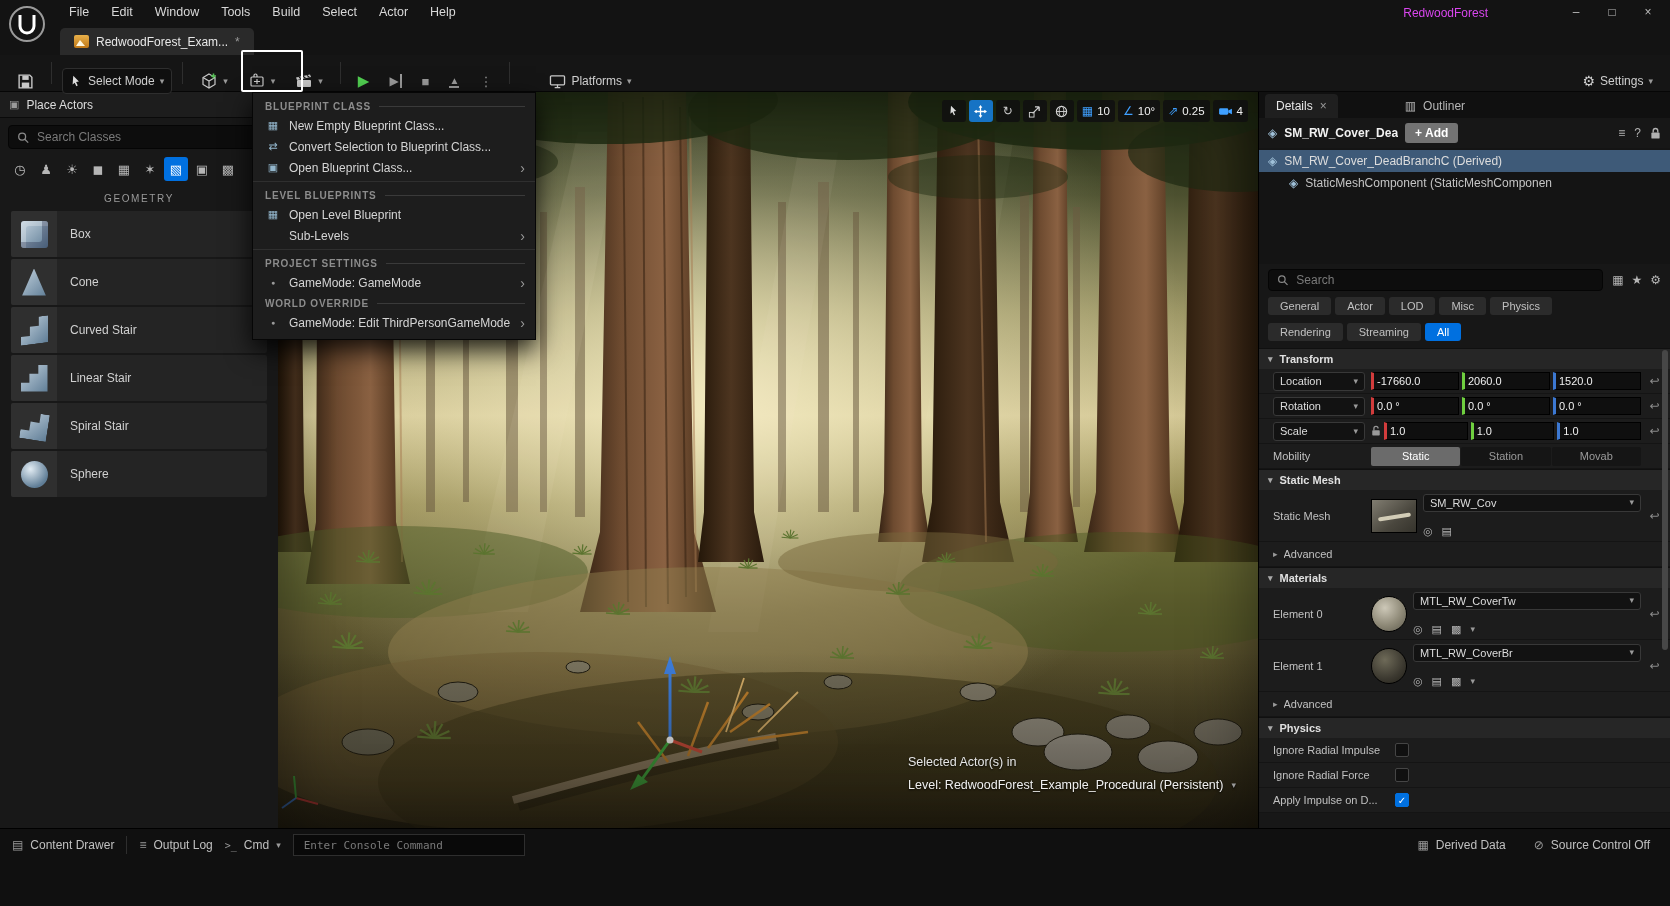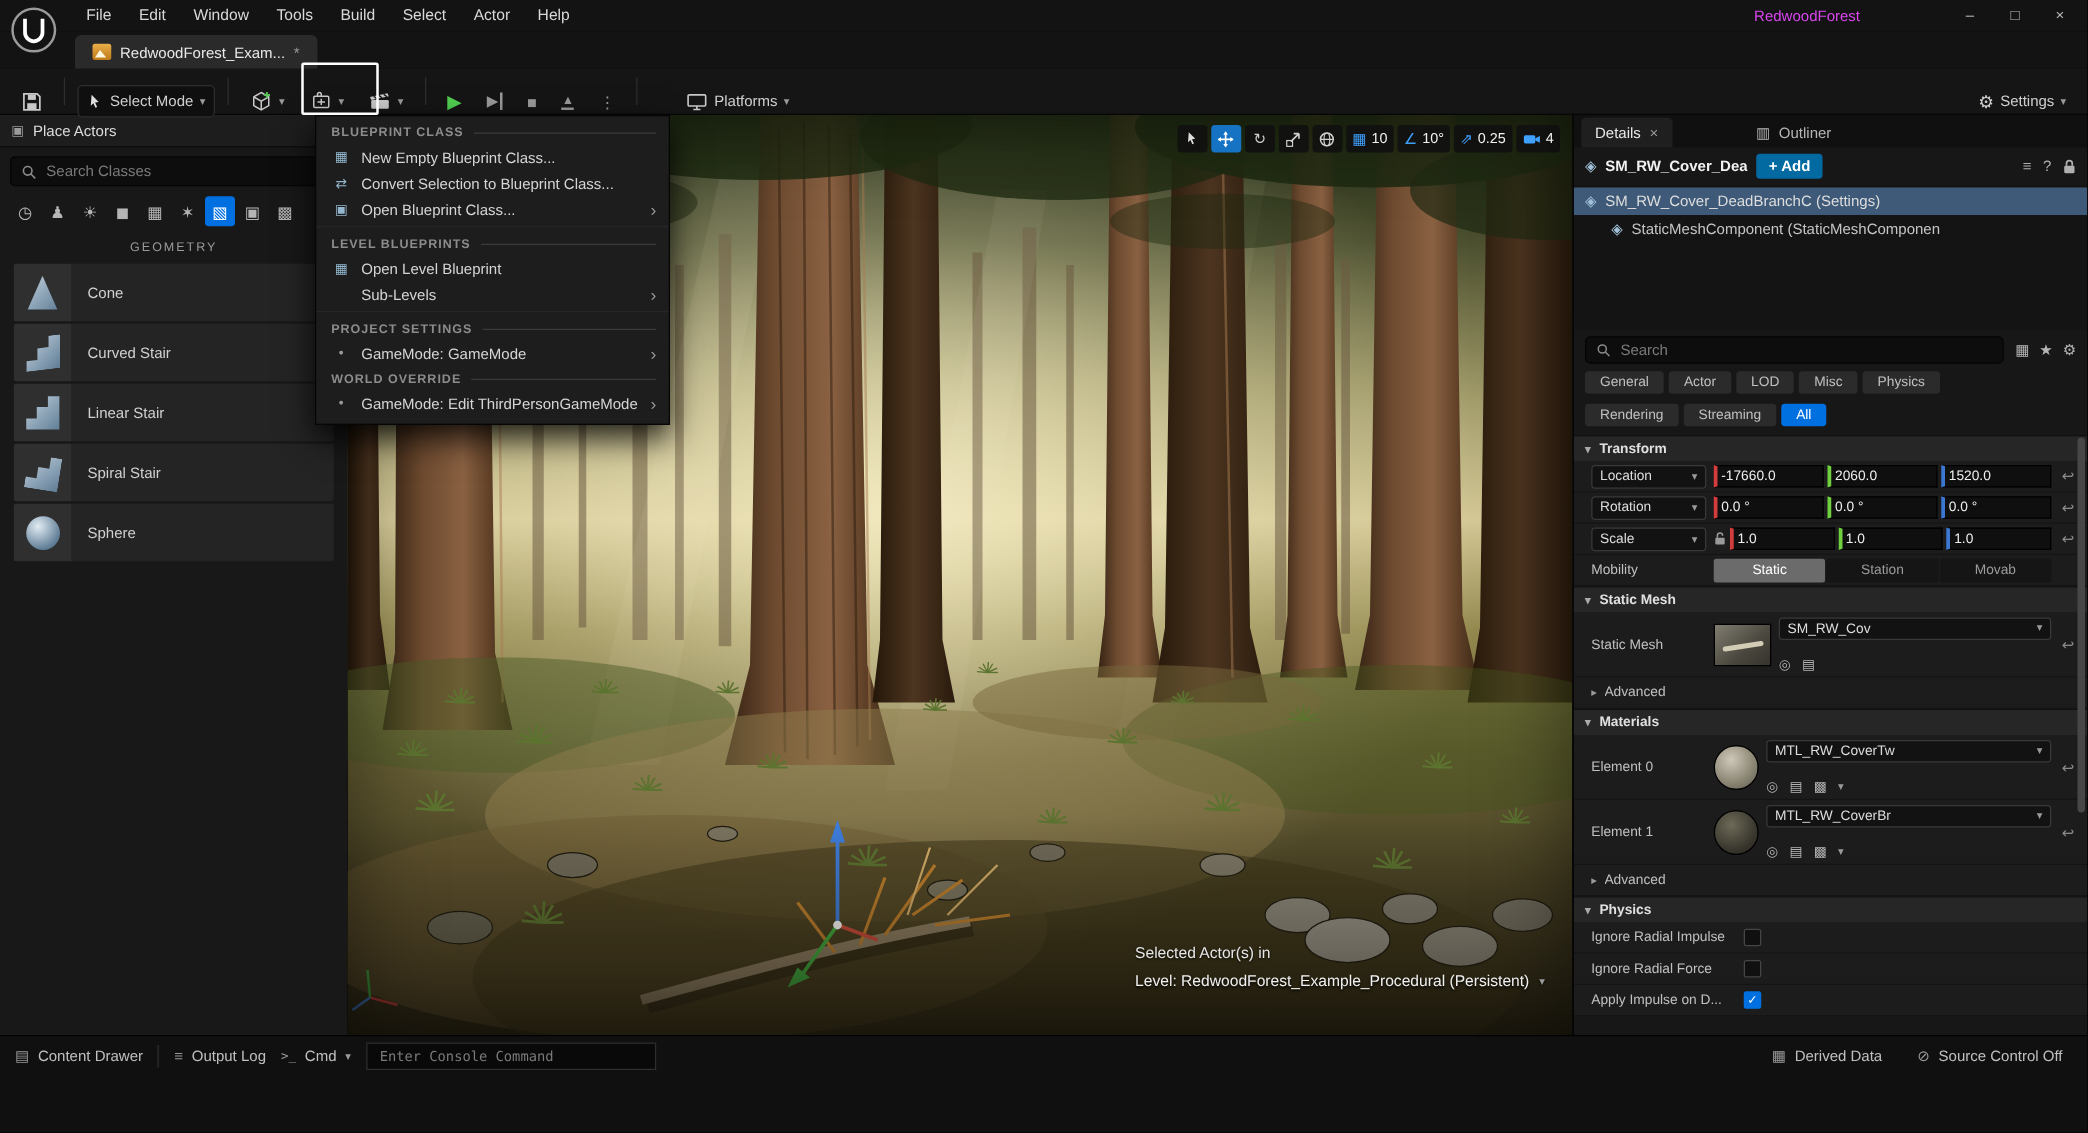--- a/index.html
+++ b/index.html
@@ -82,21 +82,21 @@
   
   .details{position:absolute;left:1258px;top:0;width:412px;height:100%;background:#171717;border-left:1px solid #000;display:flex;flex-direction:column;overflow:hidden;}
   .dtabs{height:26px;background:#101010;display:flex;align-items:flex-end;padding:0 6px;flex:none;}
   .dtab{height:24px;display:flex;align-items:center;gap:7px;padding:0 11px;font-size:12px;border-radius:4px 4px 0 0;color:#b5b5b5;}
   .dtab.active{background:#1f1f1f;color:#e8e8e8;}
   .dtab.outliner{margin-left:56px;}
   .dtab .x{color:#9a9a9a;font-size:12px;}
   .dhead{height:30px;display:flex;align-items:center;gap:7px;padding:0 9px;flex:none;}
   .mesh-glyph{color:#9fc0d8;font-size:12px;}
   .dname{font-size:12px;color:#f2f2f2;font-weight:bold;max-width:120px;overflow:hidden;white-space:nowrap;}
-  .add-btn{background:#0369a1;color:#fff;border-radius:3px;font-size:12px;padding:3px 10px;font-weight:bold;text-align:center;}
+  .add-btn{background:#737373;color:#fff;border-radius:3px;font-size:12px;padding:3px 10px;font-weight:bold;text-align:center;}
   .dhead-icons{margin-left:auto;display:flex;gap:9px;color:#b0b0b0;font-size:12px;align-items:center;}
   .tree{height:116px;background:#141414;padding-top:2px;flex:none;}
   .tree-row{height:22px;display:flex;align-items:center;gap:7px;padding:0 9px;font-size:12px;color:#ddd;white-space:nowrap;overflow:hidden;}
   .tree-row.selected{background:#3e5a78;}
   .tree-row.child{padding-left:30px;color:#c5c5c5;}
   .dsearch{display:flex;align-items:center;gap:9px;padding:5px 9px 3px;flex:none;}
   .dsearch .search-box{flex:1;height:22px;}
   .dsearch-icons{display:flex;gap:8px;color:#b5b5b5;font-size:12px;}
   .filters{display:flex;flex-wrap:wrap;gap:4px;padding:3px 9px 7px;flex:none;}
   .chip{background:#2b2b2b;border-radius:3px;padding:3px 12px;font-size:11px;color:#c0c0c0;}
@@ -279,20 +279,26 @@
         <span class="cat-btn">▦</span>
         <span class="cat-btn">✶</span>
         <span class="cat-btn checked">▧</span>
         <span class="cat-btn">▣</span>
         <span class="cat-btn">▩</span>
       </div>
       <div class="geo-label">GEOMETRY</div>
       <div class="geo-list">
         <div class="geo-item">
           <div class="geo-thumb">
+              <div class="g-shape s-box"></div>
+            </div>
+          <div class="geo-name">Box</div>
+        </div>
+        <div class="geo-item">
+          <div class="geo-thumb">
               <div class="g-shape s-cone"></div>
             </div>
           <div class="geo-name">Cone</div>
         </div>
         <div class="geo-item">
           <div class="geo-thumb">
               <div class="g-shape s-stair s-curved"></div>
             </div>
           <div class="geo-name">Curved Stair</div>
         </div>
@@ -552,21 +558,21 @@
           <span>?</span>
           <svg width="11" height="13" viewBox="0 0 12 14">
               <rect x="1.5" y="6" width="9" height="6.5" rx="1" fill="#b0b0b0"></rect>
               <path d="M3.5 6 V4 a2.5 2.5 0 0 1 5 0 V6" fill="none" stroke="#b0b0b0" stroke-width="1.5"></path>
             </svg>
         </span>
       </div>
       <div class="tree">
         <div class="tree-row selected">
           <span class="mesh-glyph">◈</span>
-          <span>SM_RW_Cover_DeadBranchC (Settings)</span>
+          <span>SM_RW_Cover_DeadBranchC (Derived)</span>
         </div>
         <div class="tree-row child">
           <span class="mesh-glyph">◈</span>
           <span>StaticMeshComponent (StaticMeshComponen</span>
         </div>
       </div>
       <div class="dsearch">
         <div class="search-box">
           <svg width="12" height="12" viewBox="0 0 14 14">
               <circle cx="6" cy="6" r="4" fill="none" stroke="#8a8a8a" stroke-width="1.5"></circle>

